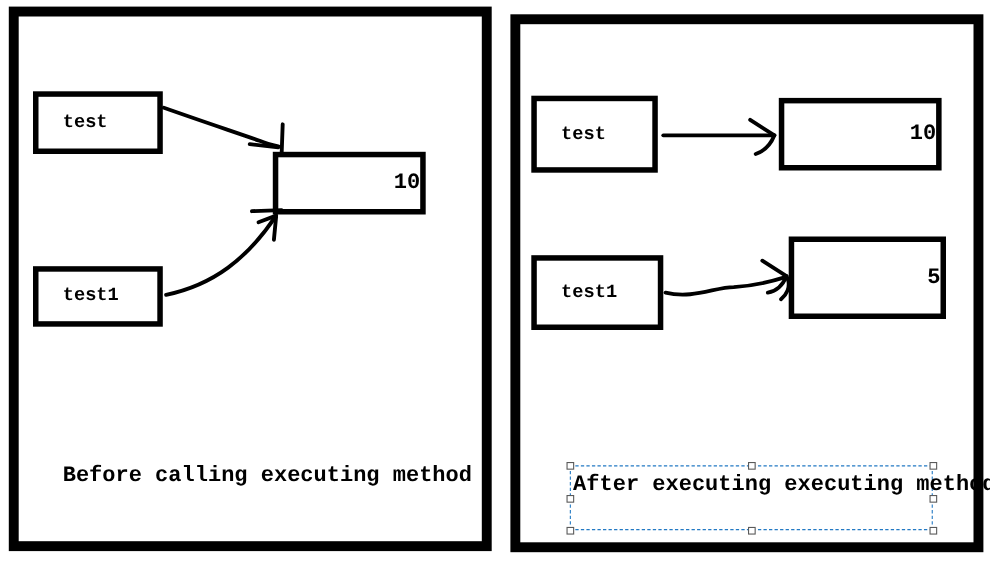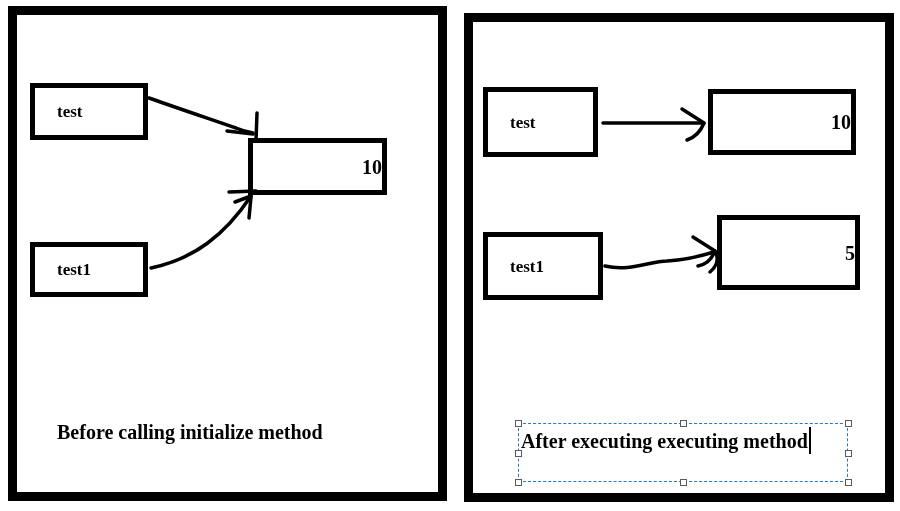--- a/index.html
+++ b/index.html
@@ -5,21 +5,21 @@
   :root{
     --ink:#000000;
     --sel:#2279c4;
     --handle-border:#5a5a5a;
     --bg:#ffffff;
   }
   html,body{margin:0;padding:0;background:var(--bg);}
   .stage{
     position:relative;width:900px;height:511px;overflow:hidden;
     background:var(--bg);
-    font-family:Liberation Serif, serif;
+    font-family:Liberation Mono, monospace;
     color:var(--ink);
   }
   .panel{
     position:absolute;border:9px solid var(--ink);background:var(--bg);
     box-sizing:border-box;
   }
   .panel-before{left:8px;top:6px;width:439px;height:495px;}
   .panel-after{left:464px;top:13px;width:430px;height:489px;}
   .dbox{
     position:absolute;border:5px solid var(--ink);background:var(--bg);
@@ -113,21 +113,21 @@
       <path d="M704,123 C700,133 693,138 687,140"></path>
     </g>
     <g>
       <path d="M605,266 C630,272 650,261 667,261 C686,260 698,257 714,252"></path>
       <path d="M693,237 L715,251"></path>
       <path d="M715,251 C711,261 704,265 698,266"></path>
       <path d="M716,253 C719,261 715,268 710,272"></path>
     </g>
   </svg>
 
-  <div class="caption-before">Before calling initialize method</div>
+  <div class="caption-before">Before calling executing method</div>
 
   <div class="textsel">
     <div class="textsel-inner">
       <span>After executing executing method</span>
       <span class="caret"></span>
     </div>
   </div>
   <div class="handle h-tl"></div>
   <div class="handle h-tm"></div>
   <div class="handle h-tr"></div>

